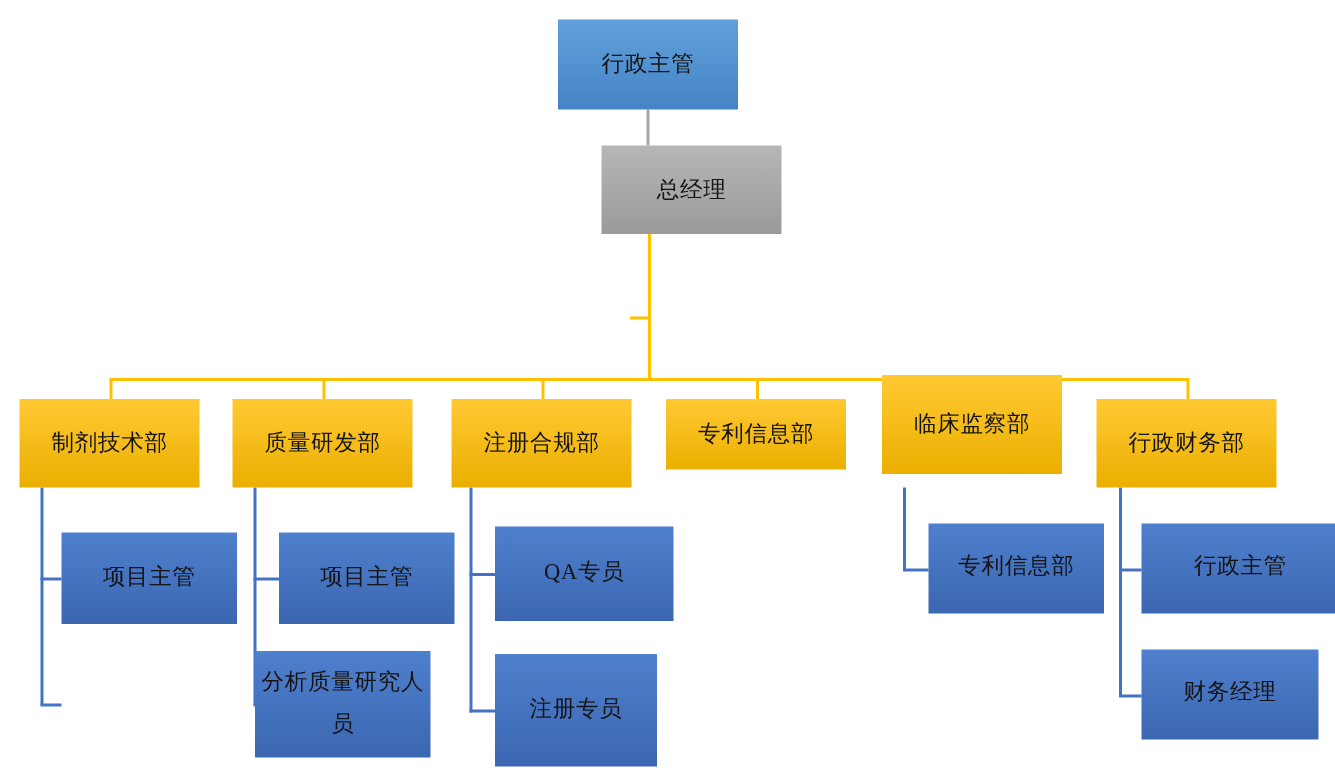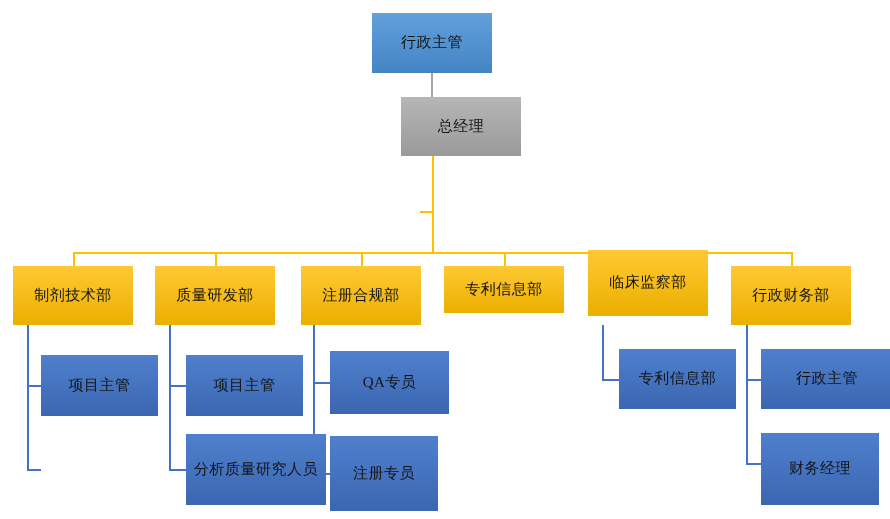--- a/index.html
+++ b/index.html
@@ -89,35 +89,35 @@
     <span>行政财务部</span>
   </div>
 
   <div class="node staff" style="left:41px;top:355px;width:117px;height:61px">
     <span>项目主管</span>
   </div>
 
   <div class="node staff" style="left:186px;top:355px;width:117px;height:61px">
     <span>项目主管</span>
   </div>
-  <div class="node staff" style="left:186px;top:434px;width:140px;height:71px">
+  <div class="node staff" style="left:170px;top:434px;width:117px;height:71px">
     <span>分析质量研究人员</span>
   </div>
 
   <div class="node staff" style="left:330px;top:351px;width:119px;height:63px">
     <span>QA专员</span>
   </div>
   <div class="node staff" style="left:330px;top:436px;width:108px;height:75px">
     <span>注册专员</span>
   </div>
 
   <div class="node staff" style="left:619px;top:349px;width:117px;height:60px">
     <span>专利信息部</span>
   </div>
 
   <div class="node staff" style="left:761px;top:349px;width:132px;height:60px">
     <span>行政主管</span>
   </div>
-  <div class="node staff" style="left:761px;top:433px;width:118px;height:72px">
+  <div class="node staff" style="left:761px;top:433px;width:118px;height:60px">
     <span>财务经理</span>
   </div>
 
 </div>
 
 </body></html>

